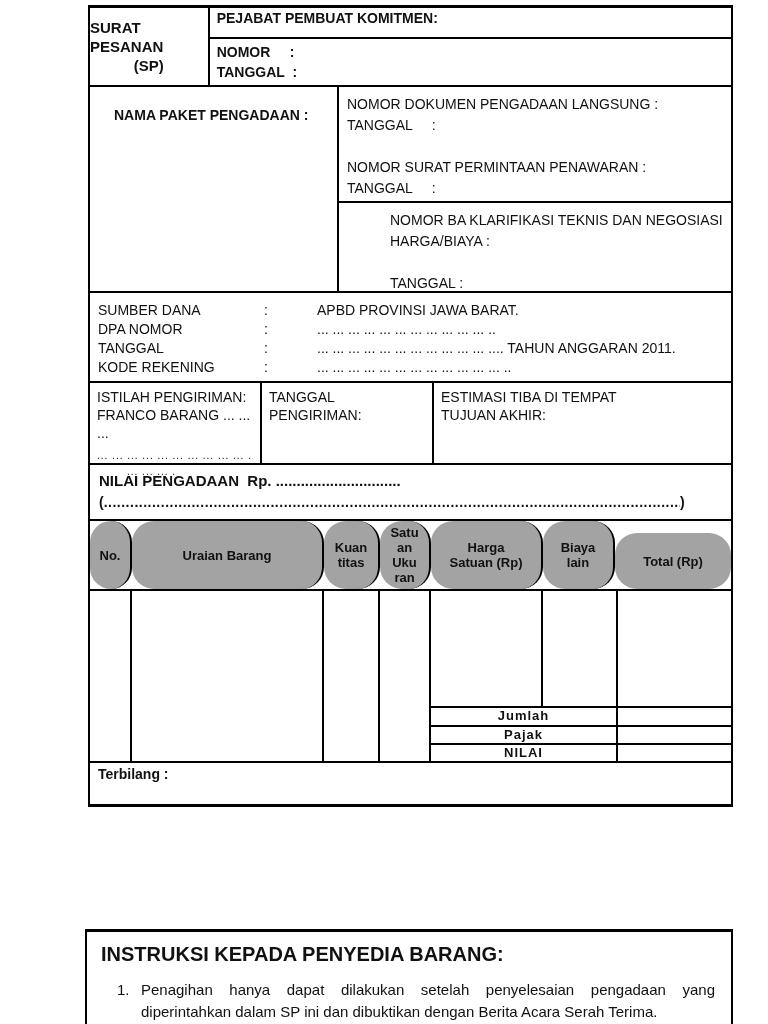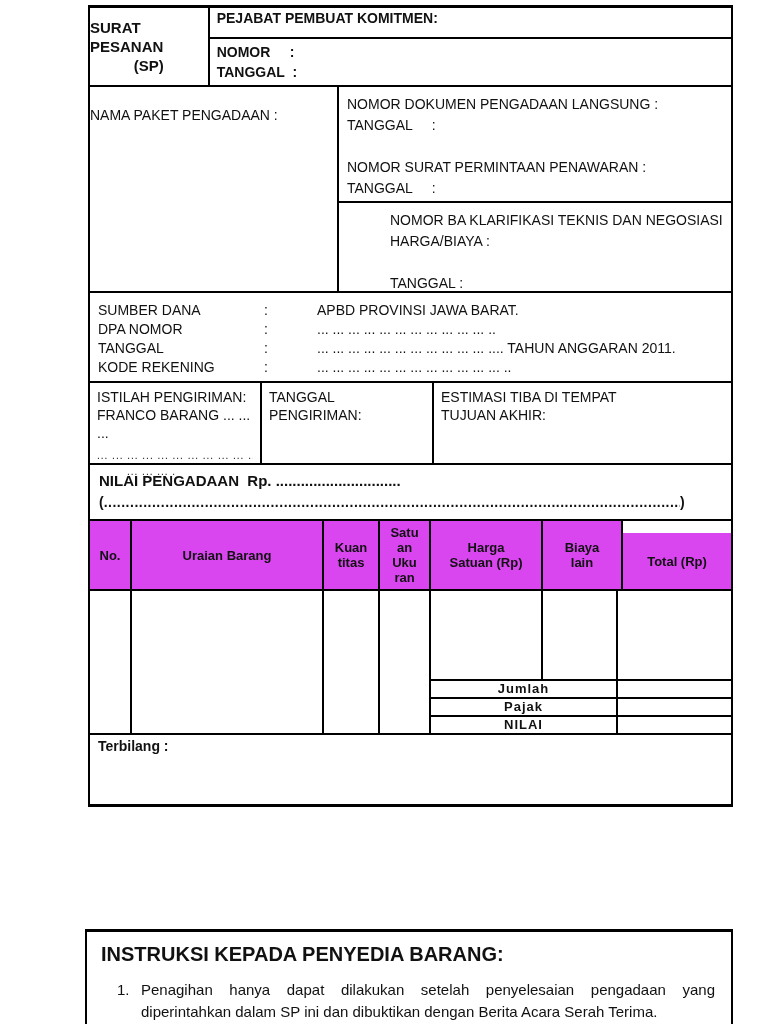--- a/index.html
+++ b/index.html
@@ -22,21 +22,21 @@
   .title-cell { display: flex; flex-direction: column; align-items: center; justify-content: center;
                 font-weight: bold; font-size: 15px; line-height: 19px; }
   .sub-a1 { height: 37px; border-bottom: 2px solid #000; padding: 2px 7px 0; overflow: hidden; }
   .pejabat-label { font-weight: bold; font-size: 14px; line-height: 17px; }
   .dot-clip { font-weight: bold; font-size: 13px; letter-spacing: 1px; white-space: nowrap; overflow: hidden; line-height: 15px; }
   .sub-a2 { flex: 1; padding: 3px 7px; }
   .sub-a2 .line { font-weight: bold; line-height: 20px; white-space: pre-wrap; }
 
   
   .row-b { height: 206px; }
-  .nama-paket { padding: 20px 0 0; font-weight: normal; }
+  .nama-paket { padding: 20px 24px 0; font-weight: bold; }
   .sub-b1 { height: 116px; border-bottom: 2px solid #000; padding: 7px 8px; }
   .sub-b2 { flex: 1; padding: 7px 8px; margin-left: 43px; }
   .blk .line { line-height: 21px; min-height: 21px; white-space: pre-wrap; }
 
   
   .row-c { height: 90px; flex-direction: column; padding: 8px 8px 0; }
   .fund-line { display: flex; line-height: 19px; }
   .fund-line .lbl { width: 166px; }
   .fund-line .sep { width: 28px; }
   .fund-line .val { flex: 1; white-space: pre-wrap; margin-left: 25px; }
@@ -51,28 +51,28 @@
   .dots-small2 { font-size: 10px; letter-spacing: 1px; line-height: 12px; margin-top: 4px; margin-left: 30px; }
 
   
   .row-e { height: 56px; flex-direction: column; padding: 6px 9px 0; }
   .nilai-line1 { font-weight: bold; font-size: 15px; line-height: 20px; white-space: pre-wrap; }
   .nilai-line2 { display: flex; font-weight: bold; font-size: 14px; line-height: 22px; width: 94%; }
   .nilai-line2 .fill { flex: 1; white-space: nowrap; overflow: hidden; letter-spacing: 0.5px; }
 
   
   .row-h { height: 70px; }
-  .hcell { background: #d946ef; border-right: 2px solid #000; display: flex; align-items: center; justify-content: center;
-           text-align: center; font-weight: bold; font-size: 13px; line-height: 15px; white-space: pre-line; }
+  .hcell { background: #a3a3a3; border-right: 2px solid #000; display: flex; align-items: center; justify-content: center;
+           text-align: center; font-weight: bold; font-size: 13px; line-height: 15px; white-space: pre-line; border-radius: 22px; }
   .hcell:last-child { border-right: none; }
   .w-no { width: 42px; } .w-uraian { width: 192px; } .w-kuan { width: 56px; } .w-sat { width: 51px; }
-  .w-harga { width: 112px; } .w-biaya { width: 80px; } .w-total { flex: 1; margin-top: 12px; }
-
-  
-  .row-body { height: 144px; border-bottom: 2px solid #000; }
+  .w-harga { width: 112px; } .w-biaya { width: 72px; } .w-total { flex: 1; margin-top: 12px; }
+
+  
+  .row-body { height: 172px; border-bottom: 2px solid #000; }
   .bcell { border-right: 2px solid #000; }
   .bright { flex: 1; display: flex; flex-direction: column; }
   .btop { height: 125px; border-bottom: 2px solid #000; display: flex; }
   .btop .bharga { width: 112px; border-right: 2px solid #000; }
   .btop .bbiaya { width: 75px; border-right: 2px solid #000; }
   .btop .btotal { flex: 1; }
   .srow { display: flex; border-bottom: 2px solid #000; }
   .srow.last { border-bottom: none; flex: 1; }
   .srow-jumlah { height: 20px; } .srow-pajak { height: 18px; }
   .slabel { width: 187px; border-right: 2px solid #000; text-align: center; font-weight: bold;

